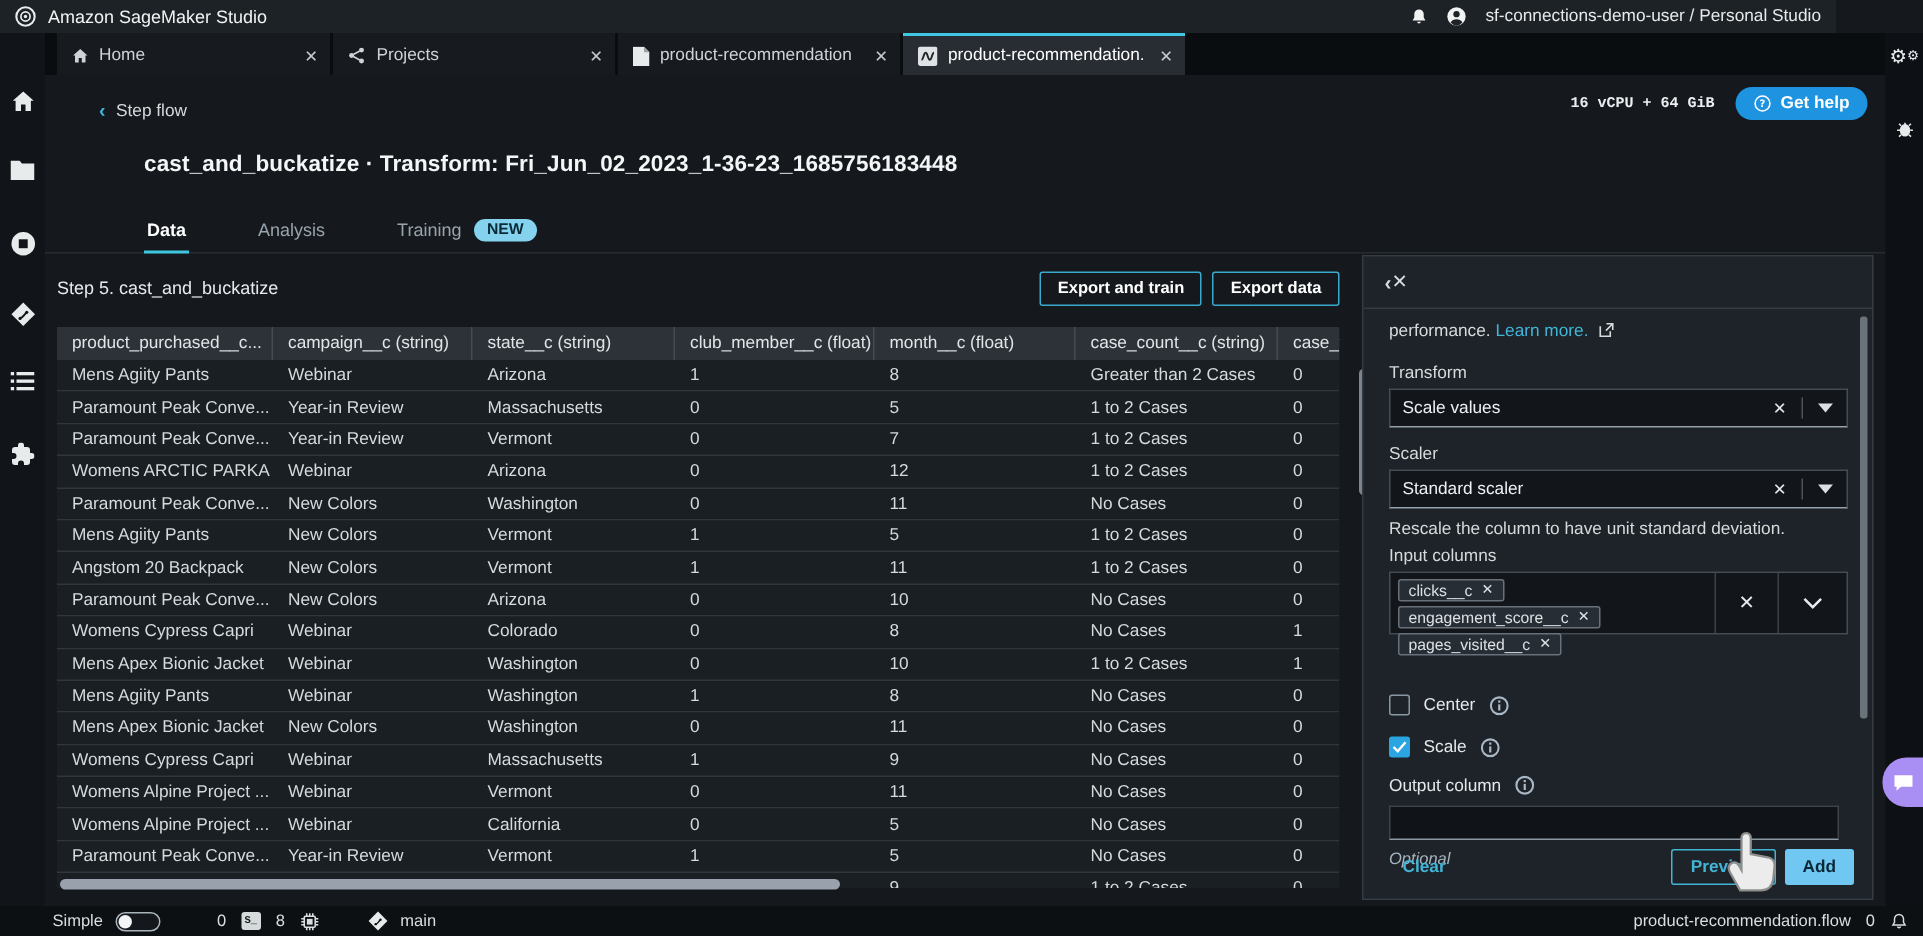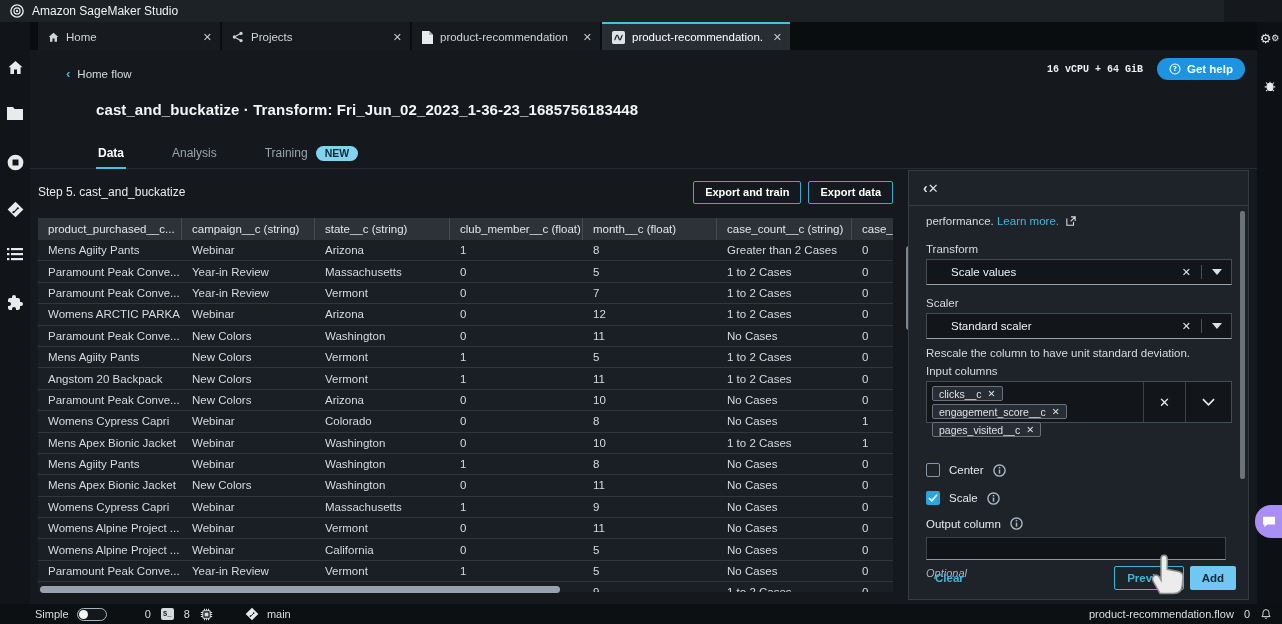--- a/index.html
+++ b/index.html
@@ -92,21 +92,21 @@
   .panel-title { flex:1; text-align:center; font-size:11.5px; font-weight:bold; letter-spacing:.6px; color:#e3e8eb; }
   .panel-close { color:#d8dde0; font-size:13px; cursor:pointer; }
   .panel-scroll { position:absolute; right:3px; top:40px; width:5px; height:268px; background:#6a727a; border-radius:2px; }
 
   .panel-body { position:absolute; left:17px; top:36px; width:300px; }
   .p-line { position:absolute; top:8px; font-size:11.5px; color:#d5dbdb; white-space:nowrap; }
   .p-link { color:#42b4d6; cursor:pointer; }
   .ext-icon { display:inline-block; vertical-align:-1px; margin-left:4px; }
   .p-label { position:absolute; font-size:11.5px; color:#d5dbdb; }
   .select { position:absolute; width:306px; height:26px; background:#12161b; border:1px solid #454d54;
-    border-bottom:1px solid #97a2ac; display:flex; align-items:center; padding:0 64px 0 24px;
+    border-bottom:1px solid #97a2ac; display:flex; align-items:center; padding:0 64px 0 8px;
     color:#eef1f3; font-size:11.5px; cursor:pointer;}
   .select .sx { position:absolute; right:40px; color:#e3e8eb; font-size:11px; font-weight:bold; }
   .select .sdiv { position:absolute; right:29px; top:5px; bottom:5px; width:1px; background:#4a525a; }
   .select .caret { position:absolute; right:9px; width:0; height:0;
     border-left:5px solid transparent; border-right:5px solid transparent; border-top:6px solid #dbe0e3; }
 
   .mselect { position:absolute; top:174px; width:306px; height:42px; background:#12161b;
     border:1px solid #454d54; display:flex; }
   .chips { flex:1; padding:4px 5px; display:flex; flex-wrap:wrap; gap:3px 24px; align-content:flex-start; }
   .chip { display:inline-flex; align-items:center; gap:6px; border:1px solid #697079; border-radius:2px;
@@ -159,20 +159,35 @@
 
   <div class="topbar">
     <span class="logo">
       <svg width="14" height="14" viewBox="0 0 16 16">
           <circle cx="8" cy="8" r="7" fill="none" stroke="#e8ebec" stroke-width="1.6"></circle>
           <path d="M4.5 8a3.5 3.5 0 0 1 7 0 3.5 3.5 0 0 1-7 0" fill="none" stroke="#e8ebec" stroke-width="1.3"></path>
           <circle cx="8" cy="8" r="1.3" fill="#e8ebec"></circle>
         </svg>
     </span>
     <span class="app-title">Amazon SageMaker Studio</span>
+    <div class="topbar-right">
+      <span>
+        <svg width="12" height="13" viewBox="0 0 16 16">
+            <path fill="#f1f3f3" d="M8 1a4.2 4.2 0 0 0-4.2 4.2v3.1L2.3 10.8h11.4l-1.5-2.5V5.2A4.2 4.2 0 0 0 8 1zM6.4 12a1.6 1.6 0 0 0 3.2 0z"></path>
+          </svg>
+      </span>
+      <span>
+        <svg width="14" height="14" viewBox="0 0 16 16">
+            <circle cx="8" cy="8" r="7" fill="#f1f3f3"></circle>
+            <circle cx="8" cy="6.2" r="2.4" fill="#1d2226"></circle>
+            <path d="M3.5 12.6a5.2 5.2 0 0 1 9 0A7 7 0 0 1 8 15a7 7 0 0 1-4.5-2.4z" fill="#1d2226"></path>
+          </svg>
+      </span>
+      <span>sf-connections-demo-user / Personal Studio</span>
+    </div>
   </div>
 
   <div class="sidebar">
     <span class="sb-item">
       <svg width="17" height="16" viewBox="0 0 16 16">
           <path fill="#e8ebec" d="M8 1 1 7.2h1.9V14h3.6V9.6h3V14h3.6V7.2H15z"></path>
         </svg>
     </span>
     <span class="sb-item">
       <svg width="16" height="13" viewBox="0 0 16 13">
@@ -267,21 +282,21 @@
             <path d="M8 4.8V3.2M5 5.5 3.5 4M11 5.5 12.5 4M4.4 9H2M12 9h2M5 12.5l-1.6 1.3M11 12.5l1.6 1.3"></path>
           </g>
         </svg>
     </span>
   </div>
 
   <div class="content">
 
     <div class="breadcrumb">
       <span class="chev">‹</span>
-      <span>Home flow</span>
+      <span>Step flow</span>
     </div>
 
     <div class="env-row">
       <span class="env-label">16 vCPU + 64 GiB</span>
       <span class="gethelp">
         <svg width="12" height="12" viewBox="0 0 16 16">
             <circle cx="8" cy="8" r="6.6" fill="none" stroke="#fff" stroke-width="1.4"></circle>
             <text x="8" y="11.2" text-anchor="middle" font-size="9" fill="#fff" font-family="DejaVu Sans">?</text>
           </svg>
         <span>Get help</span>

